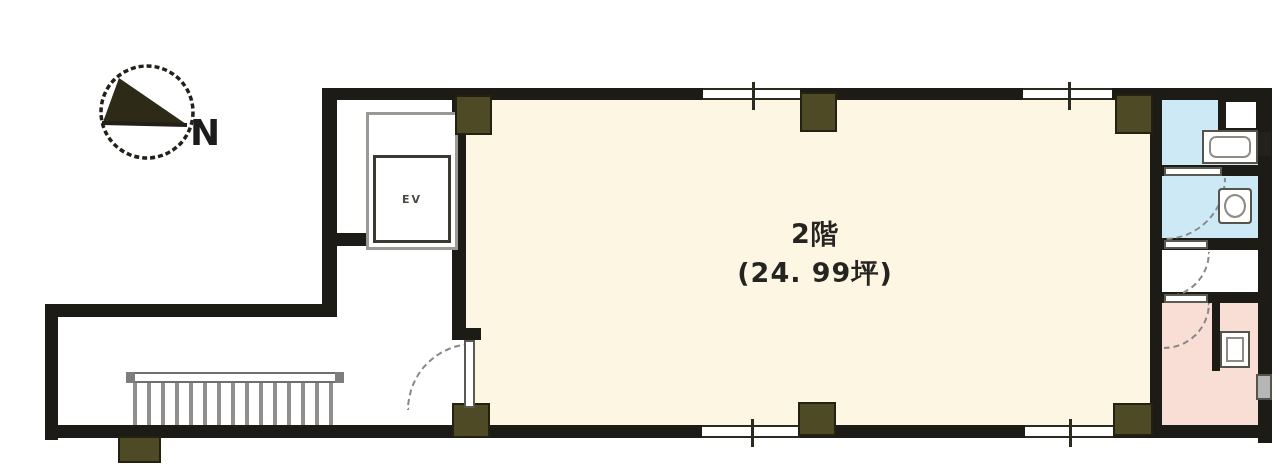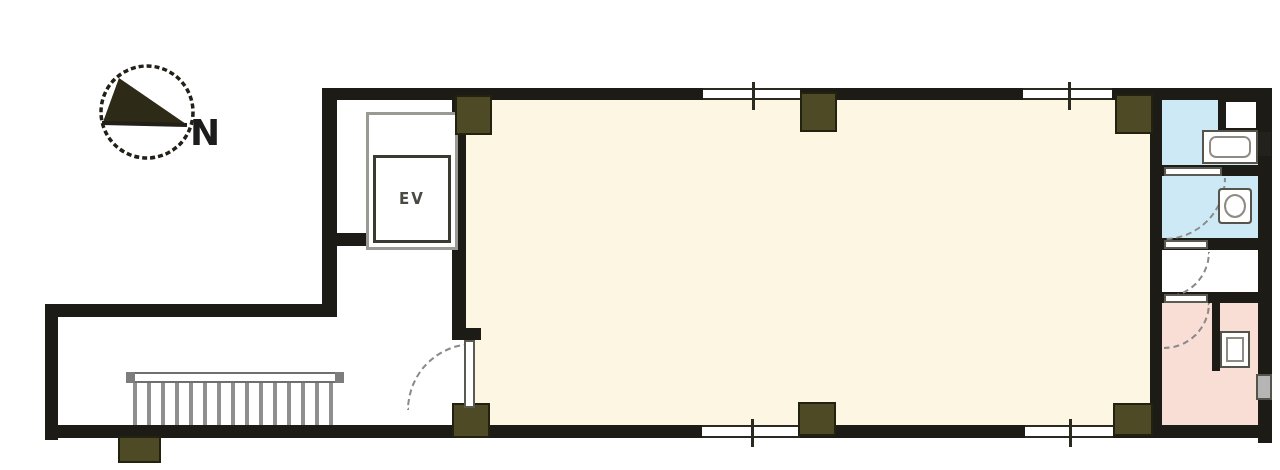--- a/index.html
+++ b/index.html
@@ -18,21 +18,21 @@
           border-top-left-radius:100% 100%;z-index:4;}
   .leaf{position:absolute;background:#ffffff;border:2px solid #5a5a52;box-sizing:border-box;z-index:6;}
   .fix-outer{position:absolute;background:#ffffff;border:2px solid #55534a;box-sizing:border-box;z-index:4;}
   .fix-inner{position:absolute;background:#ffffff;border:2px solid #8d8b82;box-sizing:border-box;z-index:5;}
   .area-label{position:absolute;left:660px;top:214px;width:310px;text-align:center;z-index:8;
               font-weight:bold;font-size:27px;line-height:1.45;color:#262420;letter-spacing:1px;}
   .north-n{position:absolute;left:190px;top:112px;font-weight:bold;font-size:36px;color:#1c1c1c;z-index:8;}
   .ev-box{position:absolute;left:366px;top:112px;width:86px;height:132px;background:#fff;
           border:3px solid #9a9a94;z-index:4;}
   .ev-box .ev-in{position:absolute;left:4px;top:4px;right:4px;bottom:4px;border:3px solid #3a3a30;
-          display:flex;align-items:center;justify-content:center;font-size:15px;font-weight:bold;
+          display:flex;align-items:center;justify-content:center;font-size:11px;font-weight:bold;
           color:#4a4a44;letter-spacing:2px;margin-top:36px;}
   .stair-rail{position:absolute;left:126px;top:372px;width:218px;height:11px;background:#fff;
           border:2px solid #6f6f6f;box-sizing:border-box;z-index:4;}
   .stair-rail .post{position:absolute;top:-2px;width:9px;height:11px;background:#7d7d7d;}
   .stair-rungs{position:absolute;left:133px;top:383px;width:205px;height:44px;z-index:2;
           background:repeating-linear-gradient(90deg,#8f8f8f 0 4px,rgba(0,0,0,0) 4px 14px);}
 </style>
 </head>
 <body>
 
@@ -118,15 +118,17 @@
   <div class="abs" style="left:1256px;top:374px;width:16px;height:26px;background:#b5b5b5;border:2px solid #55534a;z-index:6;"></div>
 
   <svg class="abs" style="left:95px;top:58px;z-index:7;" width="110" height="110" viewBox="0 0 110 110">
     <circle cx="52" cy="54" r="46" fill="none" stroke="#222018" stroke-width="3.5" stroke-dasharray="5 3"></circle>
     <polygon points="8,64 24,20 91,66" fill="#2e2a18"></polygon>
     <line x1="7" y1="65" x2="92" y2="67" stroke="#222018" stroke-width="4"></line>
   </svg>
   <div class="north-n">N</div>
 
   <div class="area-label">
+    <div>2階</div>
+    <div>(24. 99坪)</div>
   </div>
 
 </div>
 
 </body></html>

